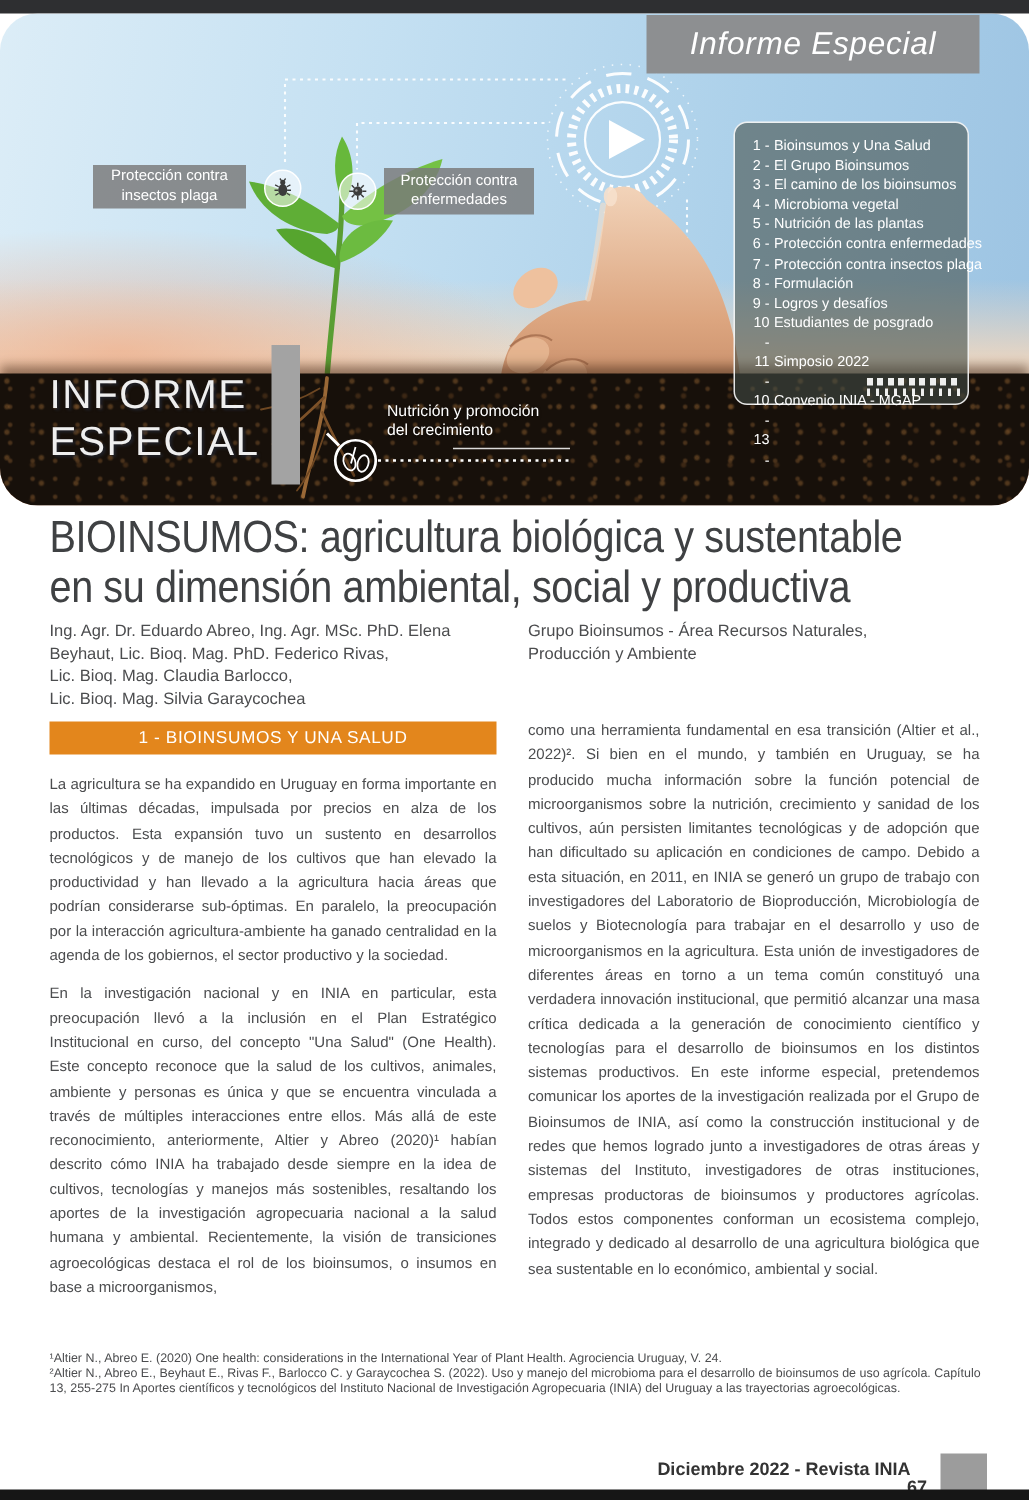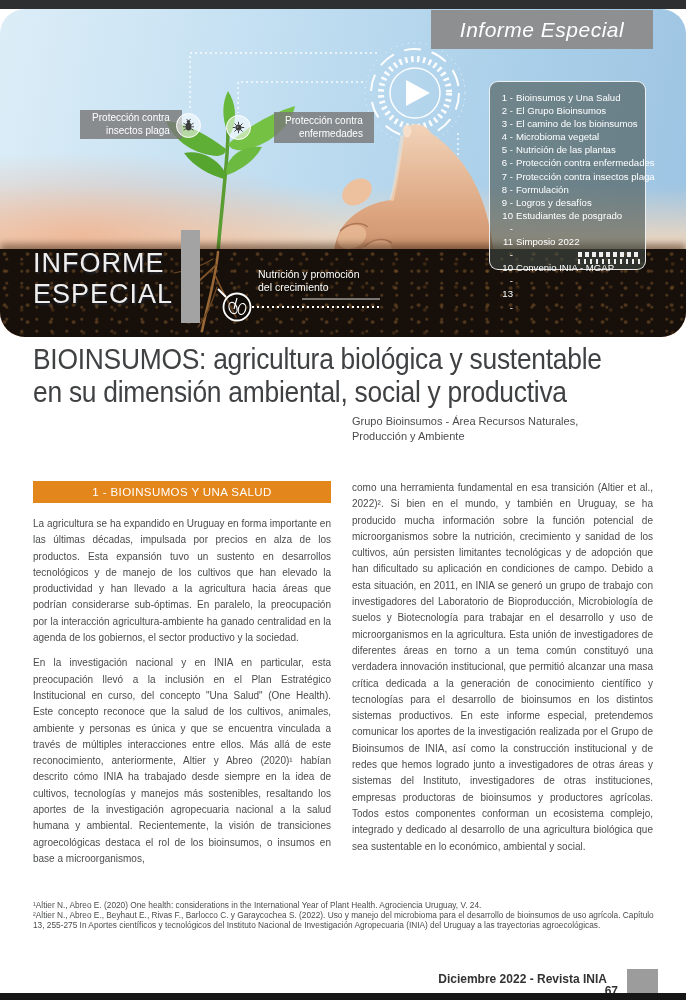--- a/index.html
+++ b/index.html
@@ -28,22 +28,22 @@
       radial-gradient(circle at 70% 65%, rgba(96,62,30,.5) 1px, rgba(0,0,0,0) 2.5px),
       radial-gradient(circle at 45% 85%, rgba(150,100,52,.4) 1px, rgba(0,0,0,0) 2px);
     background-size:23px 17px, 31px 23px, 15px 12px;
     box-shadow:0 -5px 7px rgba(55,32,14,.5);
   }
   svg.soil-overlay { position:absolute; left:0; top:0; }
 
   
   .tag-informe { position:absolute; left:431px; top:1px; width:222px; height:39px; background:#8d8f91;
     color:#fff; font-style:italic; font-size:21px; line-height:39px; text-align:center; letter-spacing:.5px; }
-  .hlabel { position:absolute; background:rgba(122,122,122,.83); color:#fff; text-align:right;
-    font-size:10px; line-height:12.5px; white-space:pre-line; display:flex; align-items:center; justify-content:center;margin-left:18px; }
+  .hlabel { position:absolute; background:rgba(122,122,122,.83); color:#fff; text-align:center;
+    font-size:10px; line-height:12.5px; white-space:pre-line; display:flex; align-items:center; justify-content:center; }
   .lbl-insects { left:62px; top:101px; width:102px; height:29px; }
   .lbl-diseases { left:256px; top:103px; width:100px; height:31px; }
   .icon-circle { position:absolute; width:25px; height:25px; border-radius:50%;
     background:rgba(255,255,255,.55); border:1.5px solid #fff; display:flex; align-items:center; justify-content:center; }
   .ic-bug { left:176px; top:104px; } .ic-germ { left:226px; top:106px; }
   .lbl-nutrition { position:absolute; left:258px; top:259px; width:120px; color:#fff; 
     font-size:10.5px; line-height:13px; white-space:pre-line; text-shadow:0 1px 2px rgba(0,0,0,.6); }
 
   .informe-big { position:absolute; left:33px; top:239px; color:#efefef; font-size:27px; line-height:31px;
     letter-spacing:1px; white-space:pre-line; text-shadow:1.5px 1.5px 2px rgba(40,50,70,.55); font-weight:400; }
@@ -244,20 +244,24 @@
           <div></div>
         </div>
     </div>
   </div>
 
   <div class="title">
     <div>BIOINSUMOS: agricultura biológica y sustentable</div>
     <div>en su dimensión ambiental, social y productiva</div>
   </div>
 
+  <div class="authors-left">Ing. Agr. Dr. Eduardo Abreo, Ing. Agr. MSc. PhD. Elena
+Beyhaut, Lic. Bioq. Mag. PhD. Federico Rivas,
+Lic. Bioq. Mag. Claudia Barlocco,
+Lic. Bioq. Mag. Silvia Garaycochea</div>
   <div class="authors-right">Grupo Bioinsumos - Área Recursos Naturales,
 Producción y Ambiente</div>
 
   <div class="sec-banner">1 - BIOINSUMOS Y UNA SALUD</div>
 
   <div class="col col-left">
     <p>La agricultura se ha expandido en Uruguay en forma importante en las últimas décadas, impulsada por precios en alza de los productos. Esta expansión tuvo un sustento en desarrollos tecnológicos y de manejo de los cultivos que han elevado la productividad y han llevado a la agricultura hacia áreas que podrían considerarse sub-óptimas. En paralelo, la preocupación por la interacción agricultura-ambiente ha ganado centralidad en la agenda de los gobiernos, el sector productivo y la sociedad.</p>
     <p>En la investigación nacional y en INIA en particular, esta preocupación llevó a la inclusión en el Plan Estratégico Institucional en curso, del concepto "Una Salud" (One Health). Este concepto reconoce que la salud de los cultivos, animales, ambiente y personas es única y que se encuentra vinculada a través de múltiples interacciones entre ellos.  Más allá de este reconocimiento, anteriormente, Altier y Abreo (2020)¹ habían descrito cómo INIA ha trabajado desde siempre en la idea de cultivos, tecnologías y manejos más sostenibles, resaltando los aportes de la investigación agropecuaria nacional a la salud humana y ambiental. Recientemente, la visión de transiciones agroecológicas destaca el rol de los bioinsumos, o insumos en base a microorganismos,</p>
   </div>
   <div class="col col-right">

